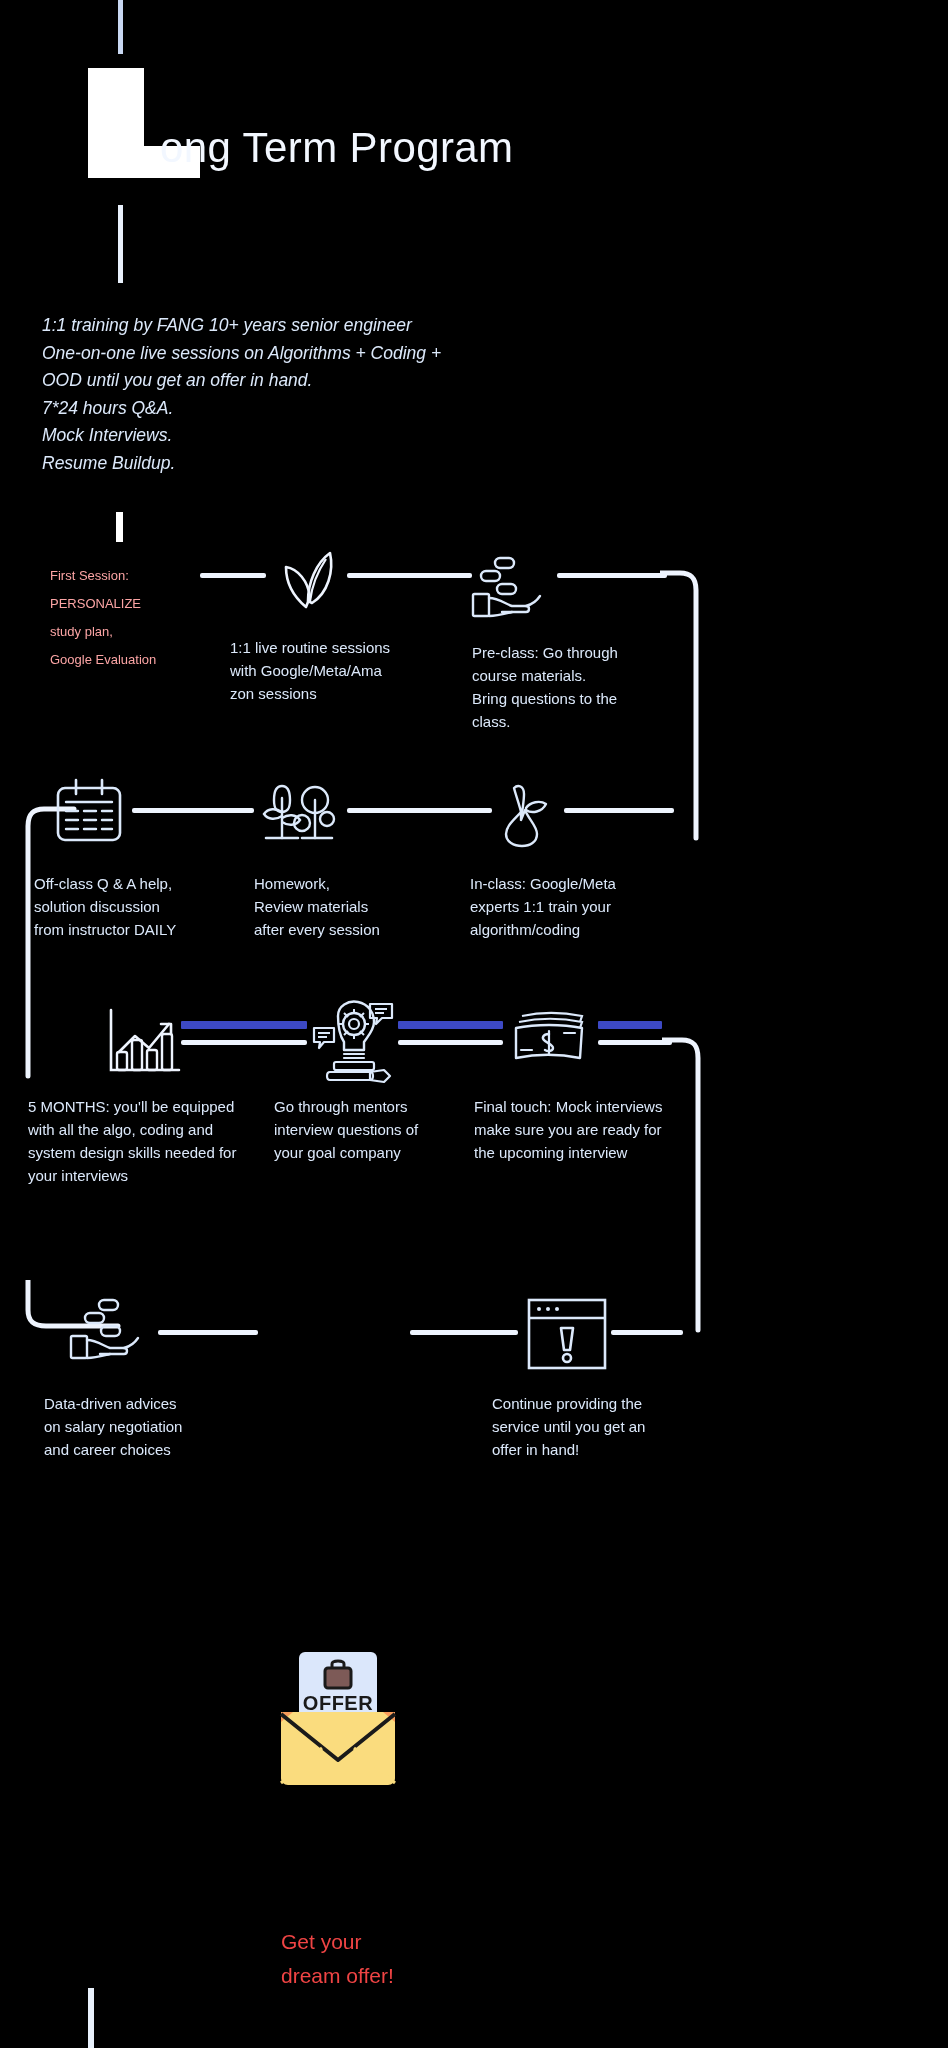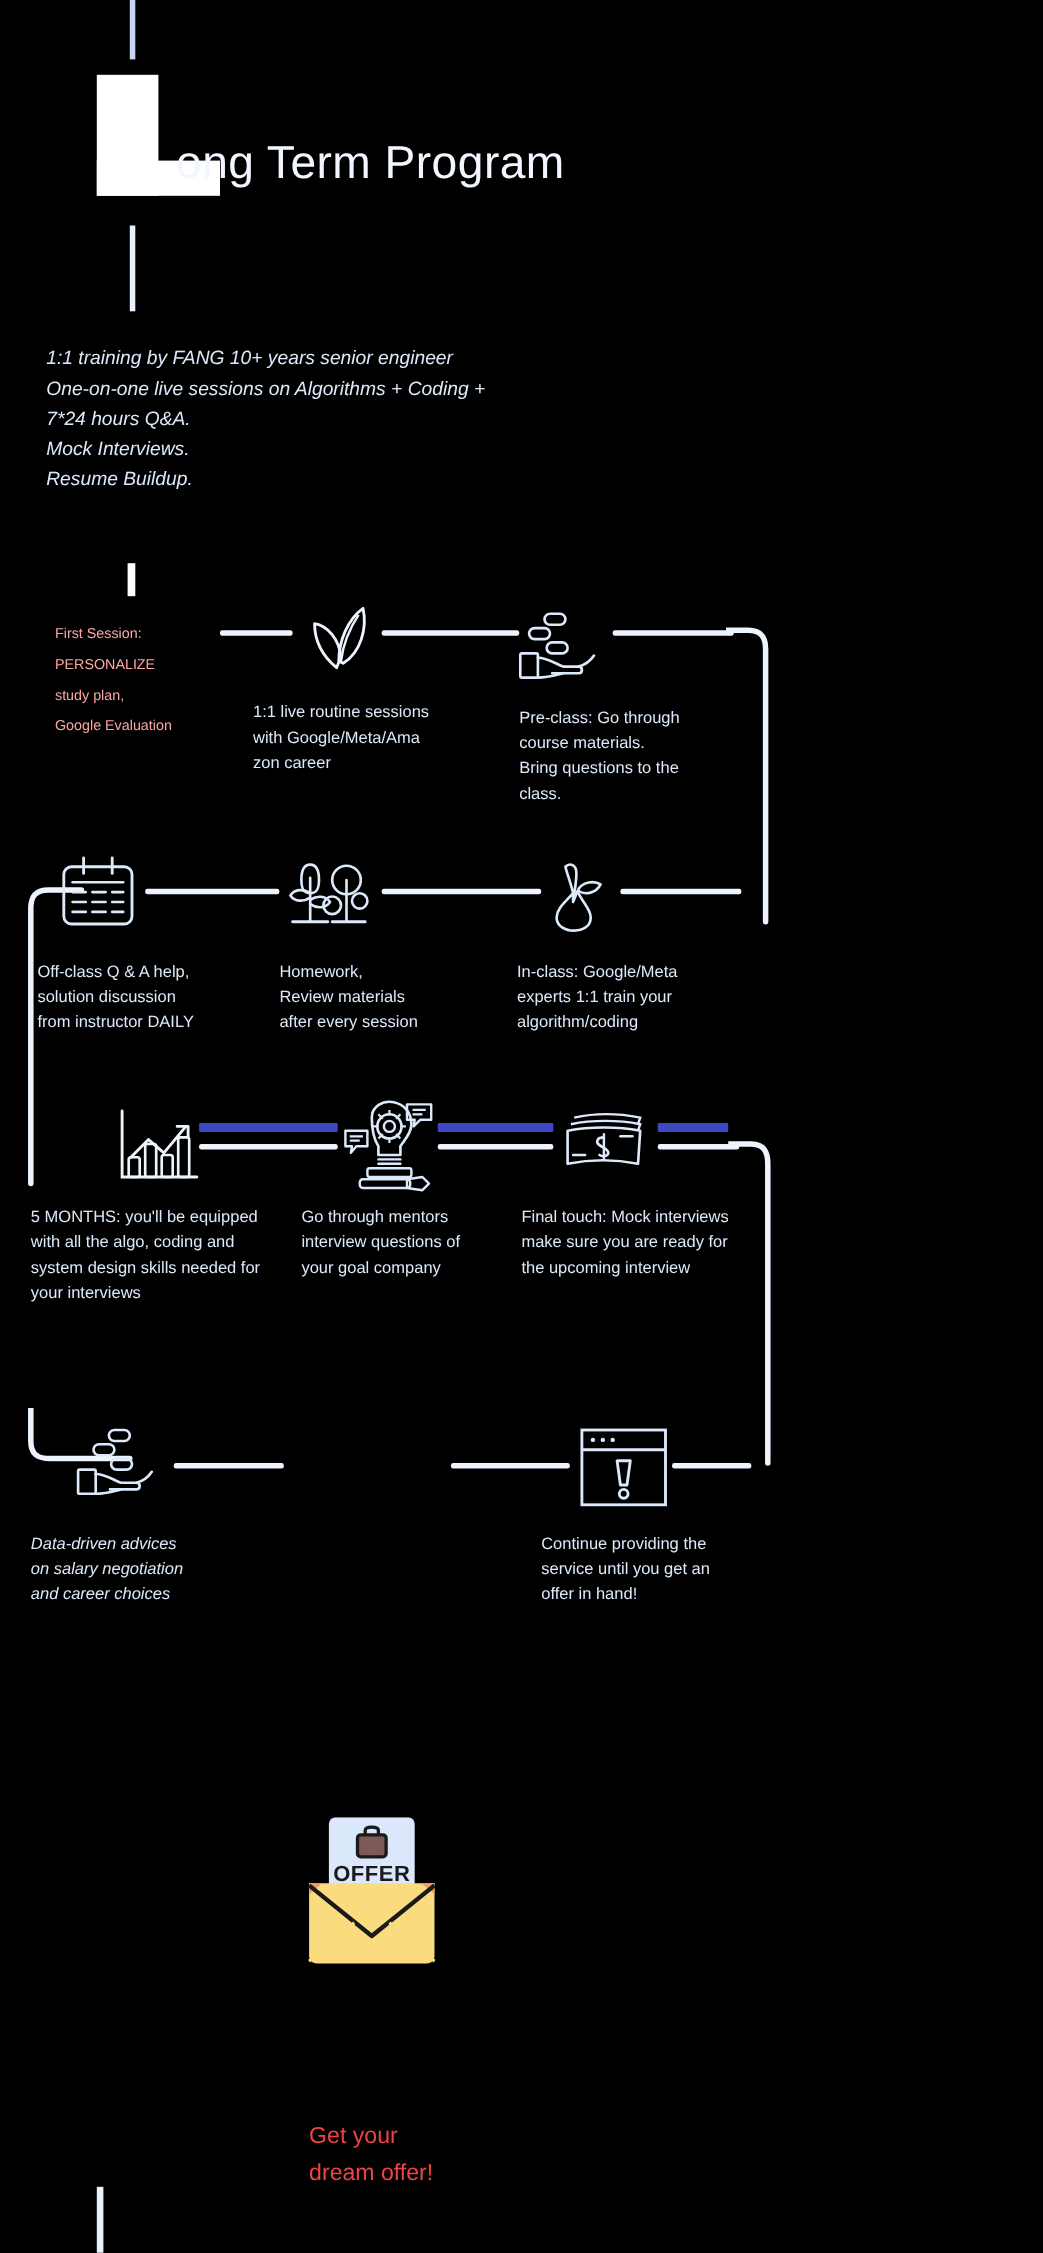--- a/index.html
+++ b/index.html
@@ -74,20 +74,21 @@
 
   <div class="tick-top"></div>
   <div class="tick-mid"></div>
 
   <div class="big-L" aria-label="L"></div>
   <div class="title-text">ong Term Program</div>
 
   <div class="intro">
     <div>1:1 training by  FANG 10+ years senior engineer</div>
     <div>One-on-one live sessions on Algorithms + Coding +</div>
+    <div>OOD until you get an offer in hand.</div>
     <div>7*24 hours Q&amp;A.</div>
     <div>Mock  Interviews.</div>
     <div>Resume  Buildup.</div>
   </div>
 
   <div class="tick-small"></div>
 
   <div class="cap-lg" style="left:50px;top:562px;width:200px;">
     <div>First Session:</div>
     <div>PERSONALIZE</div>
@@ -120,21 +121,21 @@
   </div>
 
   <div class="hline" style="left:557px;top:573px;width:110px;"></div>
   <svg class="elbow" style="left:660px;top:548px;" width="60" height="300" viewBox="0 0 60 300">
     <path d="M0 25 H 20 C 32 25, 36 31, 36 42 V 290"></path>
   </svg>
 
   <div class="cap" style="left:230px;top:636px;width:210px;">
     <div>1:1 live routine sessions</div>
     <div>with Google/Meta/Ama</div>
-    <div>zon  career</div>
+    <div>zon  sessions</div>
   </div>
   <div class="cap" style="left:472px;top:641px;width:230px;">
     <div>Pre-class: Go through</div>
     <div>course materials.</div>
     <div>Bring questions to the</div>
     <div>class.</div>
   </div>
 
   <svg class="elbow" style="left:14px;top:784px;" width="70" height="300" viewBox="0 0 70 300">
     <path d="M60 25 H 30 C 18 25, 14 31, 14 42 V 292"></path>
@@ -313,21 +314,21 @@
       <circle cx="12" cy="13" r="2" fill="#dce9fb"></circle>
       <circle cx="21" cy="13" r="2" fill="#dce9fb"></circle>
       <circle cx="30" cy="13" r="2" fill="#dce9fb"></circle>
       <path d="M34 32 H 46 L 43 54 H 37 Z" fill="none" stroke="#dce9fb" stroke-width="2.6" stroke-linejoin="round"></path>
       <circle cx="40" cy="62" r="4" fill="none" stroke="#dce9fb" stroke-width="2.6"></circle>
     </svg>
   </div>
 
   <div class="hline" style="left:611px;top:1330px;width:72px;"></div>
 
-  <div class="cap" style="left:28px;top:1392px;width:210px;font-style:italic;">
+  <div class="cap" style="left:44px;top:1392px;width:210px;">
     <div>Data-driven advices</div>
     <div>on salary negotiation</div>
     <div>and career choices</div>
   </div>
   <div class="cap" style="left:492px;top:1392px;width:220px;">
     <div>Continue providing the</div>
     <div>service until you get an</div>
     <div>offer in hand!</div>
   </div>
 

